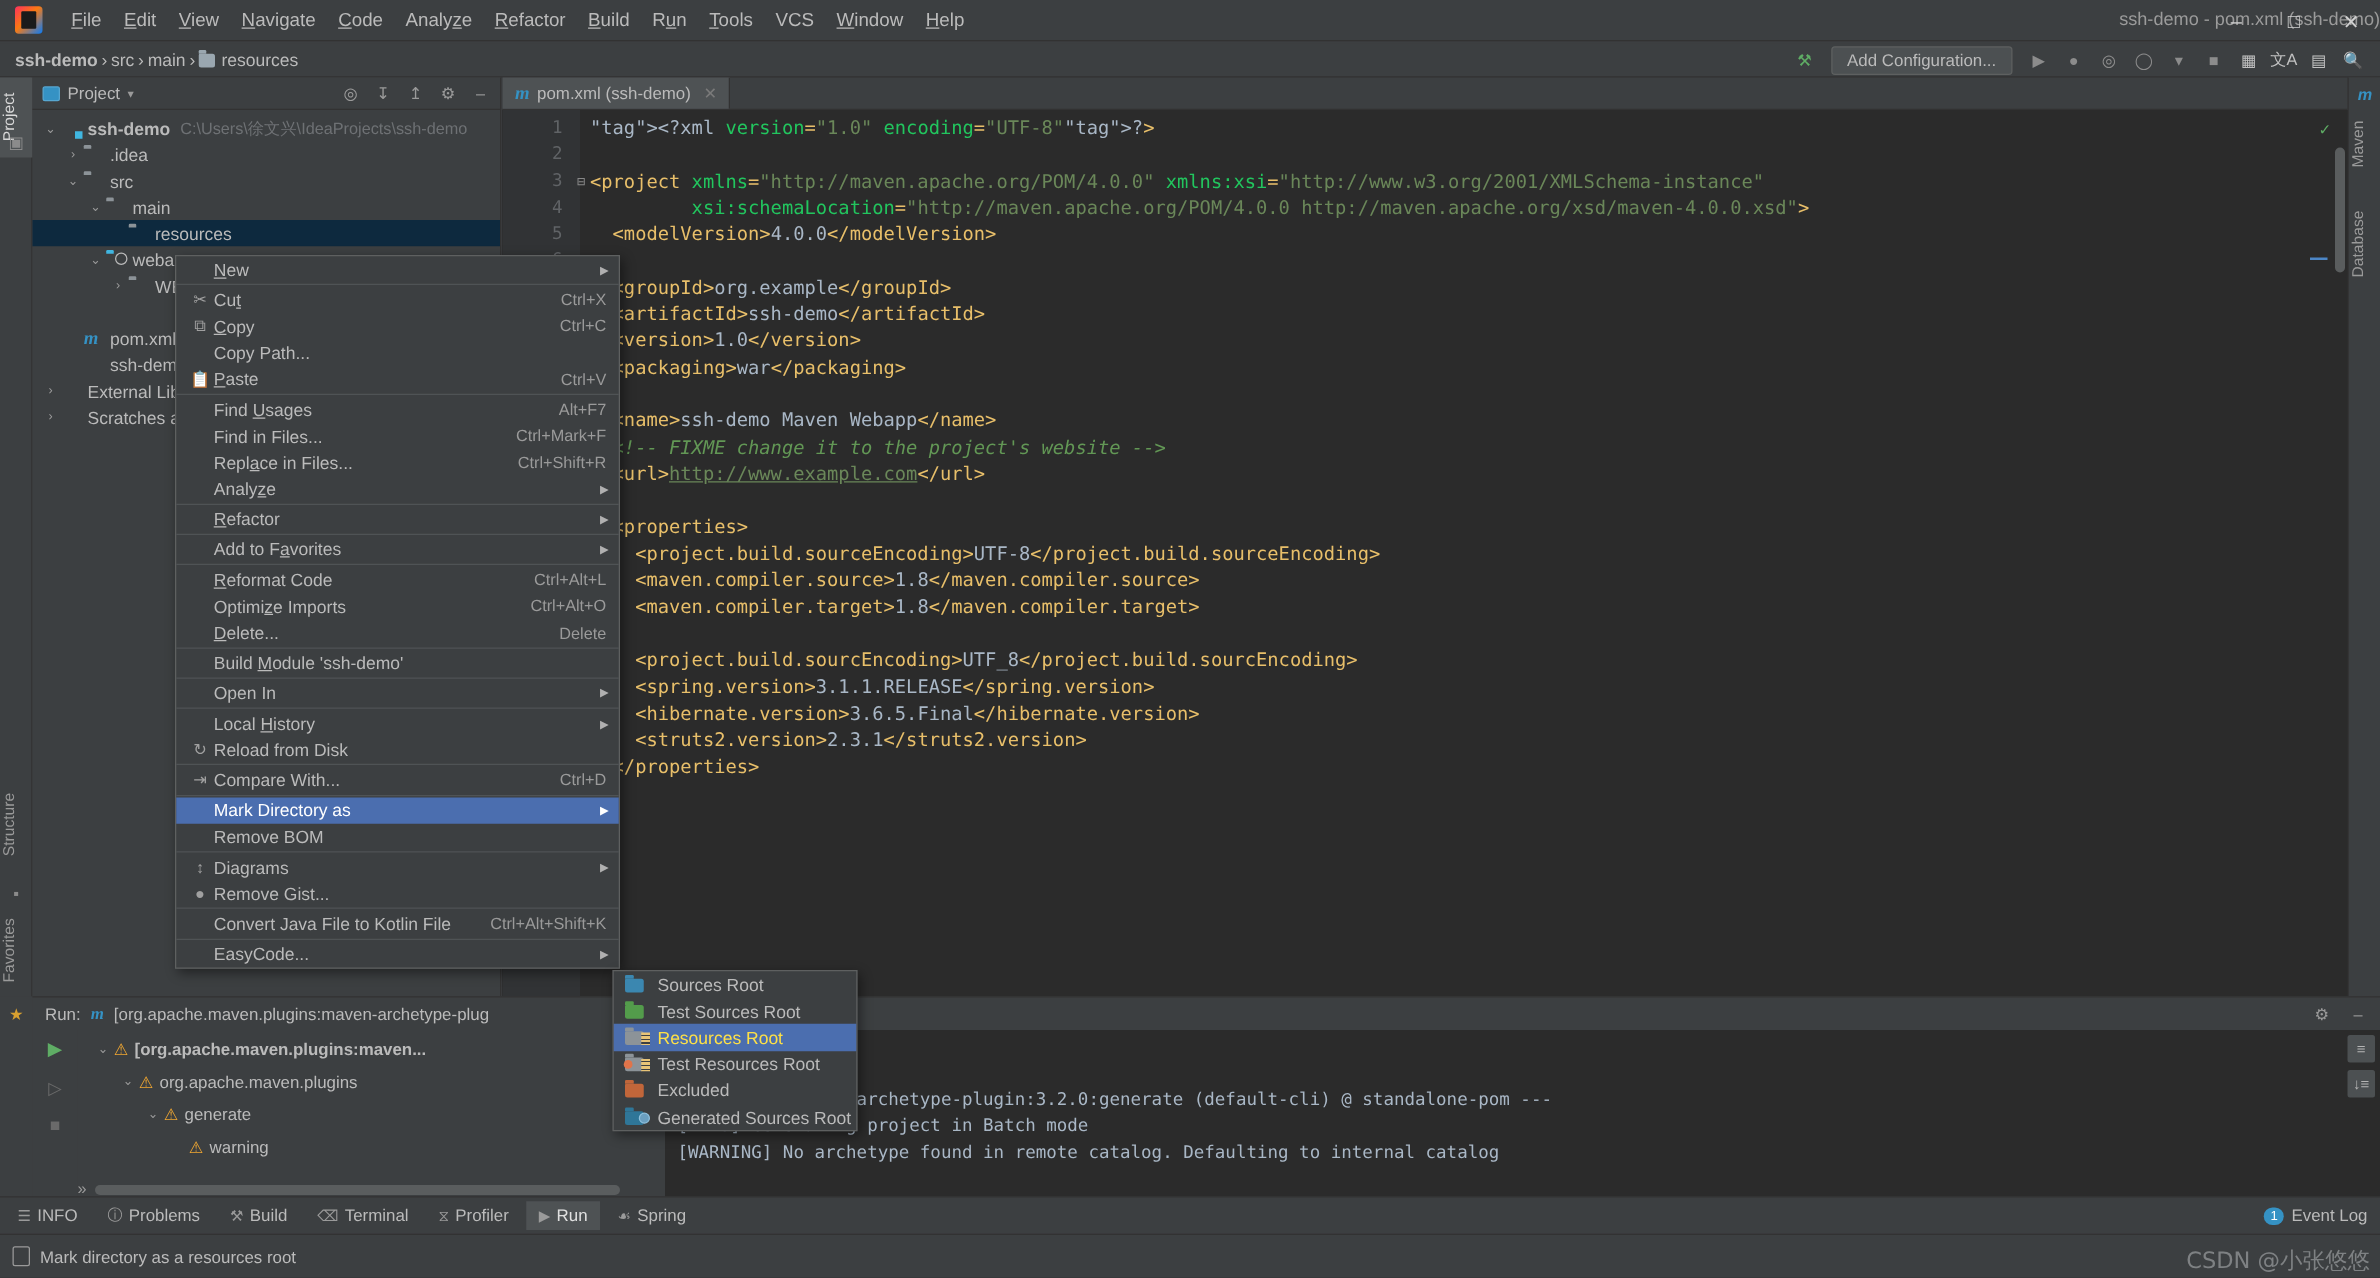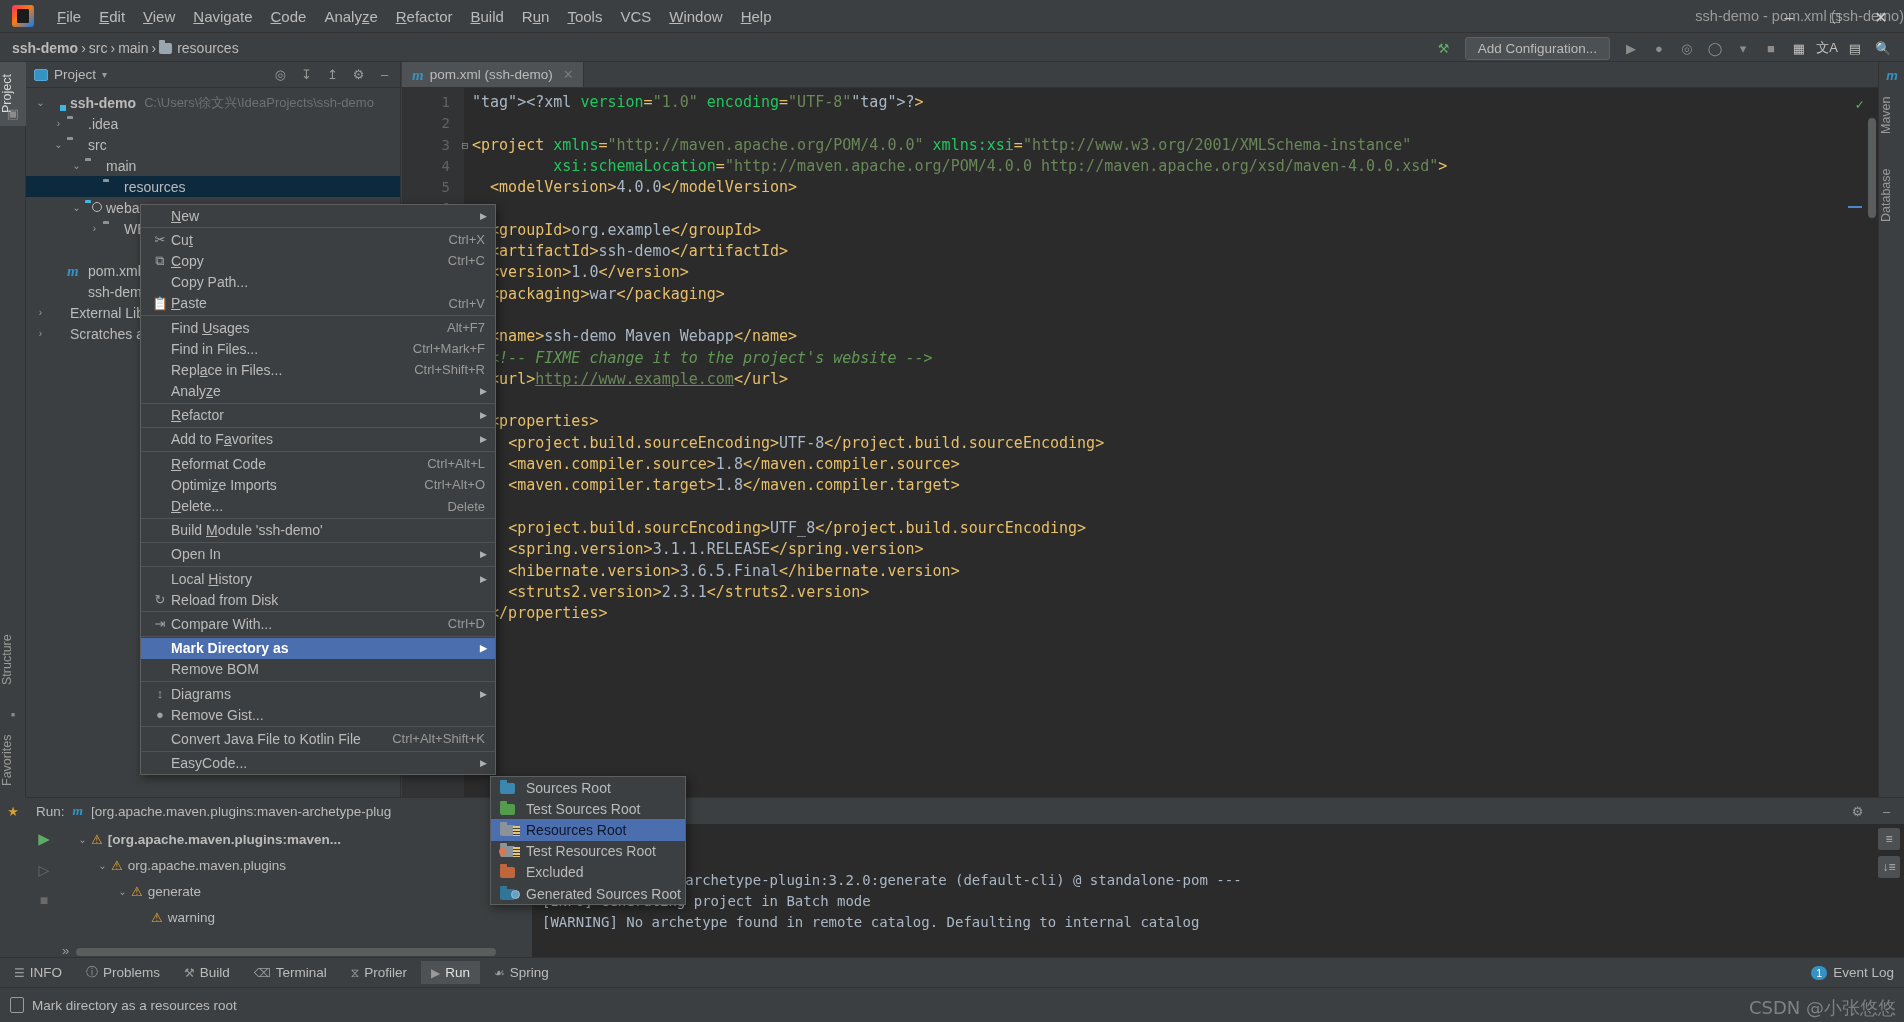--- a/index.html
+++ b/index.html
@@ -254,41 +254,41 @@
   
   .ctxmenu {
     position:absolute; left:140px; top:204px; width:356px;
     background:#3c3f41; border:1px solid #5e6060; z-index:50;
     box-shadow: 2px 3px 9px rgba(0,0,0,.45);
   }
   .cmi {
     height:21.2px; display:flex; align-items:center; font-size:14px; color:#bbbbbb;
     padding-left:8px; position:relative;
   }
-  .cmi.hl { background:#4b6eaf; color:#ffffff;font-weight:bold; }
+  .cmi.hl { background:#4b6eaf; color:#ffffff; }
   .cmi .cicon { width:22px; display:flex; align-items:center; justify-content:center;
                 color:#a0a0a0; font-size:13px; flex:0 0 auto; }
   .cmi .clabel { flex:1; white-space:nowrap; }
   .cmi .accel { color:#9a9a9a; font-size:13px; padding-right:10px; }
   .cmi .subarrow { color:#b0b0b0; font-size:9px; padding-right:8px; }
   .cmi.hl .subarrow { color:#fff; }
   .cmsep { height:1px; background:#4f5355; margin:1px 0; }
   .u { text-decoration: underline; }
 
   
   .submenu {
     position:absolute; left:490px; top:776px; width:196px;
     background:#3c3f41; border:1px solid #5e6060; z-index:60;
     box-shadow: 2px 3px 9px rgba(0,0,0,.45);
   }
   .smi {
     height:21.2px; display:flex; align-items:center; font-size:14px; color:#bbbbbb;
     padding-left:9px;
   }
-  .smi.hl { background:#4b6eaf; color:#0f172a; }
+  .smi.hl { background:#4b6eaf; color:#fde047; }
   .smi .sic { width:20px; height:14px; margin-right:6px; flex:0 0 auto; position:relative; }
   .sf { width:15px; height:11px; border-radius:1px 2px 2px 2px; position:absolute; top:2px; left:0; }
   .sf::before { content:""; position:absolute; left:0; top:-3px; width:7px; height:3px; border-radius:1px 1px 0 0; }
   .sf.teal { background:#3b87b0; } .sf.teal::before { background:#3b87b0; }
   .sf.green { background:#539c4b; } .sf.green::before { background:#539c4b; }
   .sf.grey { background:#8c9398; } .sf.grey::before { background:#8c9398; }
   .sf.orange { background:#c1663a; } .sf.orange::before { background:#c1663a; }
   .sf.tealdk { background:#2f7698; } .sf.tealdk::before { background:#2f7698; }
   .sbars { position:absolute; right:0px; top:3px; width:7px; height:10px;
            background: repeating-linear-gradient(180deg,#e8c477 0 2px,#3c3f41 2px 3px); }

